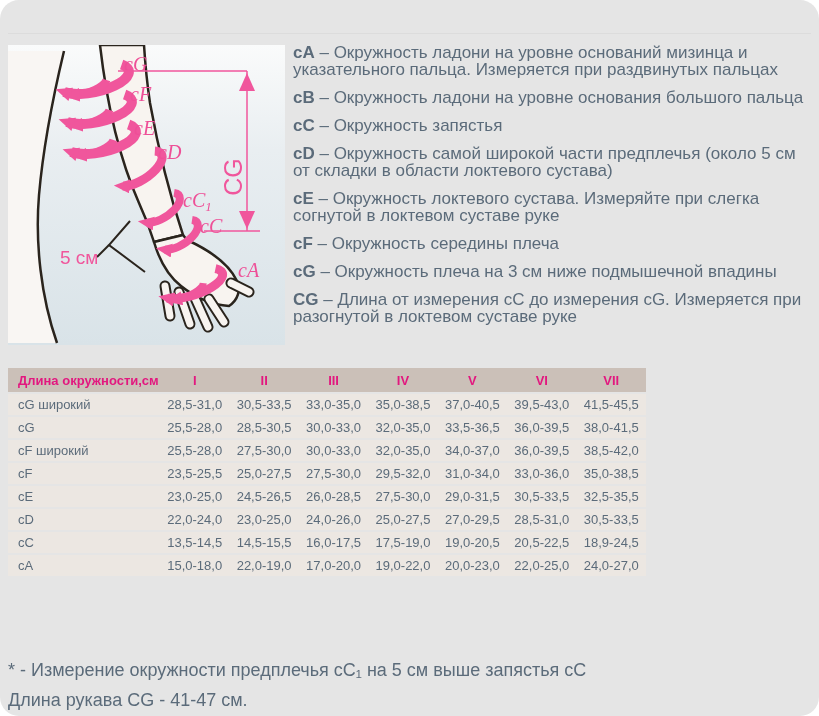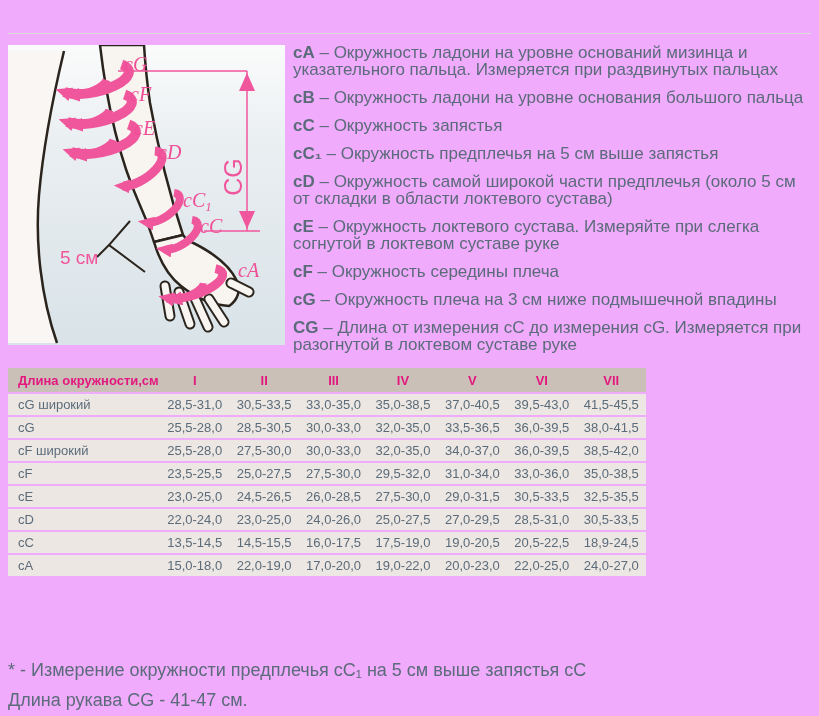--- a/index.html
+++ b/index.html
@@ -1,17 +1,17 @@
 <!DOCTYPE html>
 <html><head>
 <meta charset="utf-8">
 <style>
   html,body{margin:0;padding:0;background:#fff;}
-  .page{position:relative;width:819px;height:716px;background:#f0abfc;overflow:hidden;
-        font-family:"Liberation Sans","DejaVu Sans",sans-serif;}
+  .page{position:relative;width:819px;height:716px;background:#e5e5e5;overflow:hidden;
+        font-family:"Liberation Sans","DejaVu Sans",sans-serif;border-radius:19px;}
   .divider{position:absolute;left:8px;right:8px;top:33px;height:1px;background:#dcdcdc;}
   .diagram{position:absolute;left:8px;top:45px;}
   .descriptions{position:absolute;left:293px;top:44px;width:520px;color:#5b6b7a;
                 font-size:17px;line-height:17px;}
   .descriptions p{margin:0 0 11px 0;}
   .descriptions b{font-weight:bold;}
   .size-table{position:absolute;left:8px;top:366px;width:638px;table-layout:fixed;
               border-collapse:separate;border-spacing:0 2px;font-size:13px;}
   .size-table thead td{background:#cbc0b8;color:#e2187f;font-weight:bold;height:24px;
                        text-align:center;padding:0;}
@@ -120,21 +120,20 @@
       <polyline points="122,176 101,200 137,227" fill="none" stroke="#2a241d" stroke-width="2"></polyline>
       <line x1="89" y1="212" x2="101" y2="200" stroke="#2a241d" stroke-width="2"></line>
       <text class="diag-sans" x="52" y="219" font-size="19">5 см</text>
     </g>
   </svg>
 
   <div class="descriptions">
       <p><b>cA</b> – Окружность ладони на уровне оснований мизинца и указательного пальца. Измеряется при раздвинутых пальцах</p>
       <p><b>cB</b> – Окружность ладони на уровне основания большого пальца</p>
       <p><b>cC</b> – Окружность запястья</p>
-      <p><b>cC₁</b> – Окружность предплечья на 5 см выше запястья</p>
       <p><b>cD</b> – Окружность самой широкой части предплечья (около 5 см от складки в области локтевого сустава)</p>
       <p><b>cE</b> – Окружность локтевого сустава. Измеряйте при слегка согнутой в локтевом суставе руке</p>
       <p><b>cF</b> – Окружность середины плеча</p>
       <p><b>cG</b> – Окружность плеча на 3 см ниже подмышечной впадины</p>
       <p><b>CG</b> – Длина от измерения cC до измерения cG. Измеряется при разогнутой в локтевом суставе руке</p>
     </div>
 
   <table class="size-table">
     <colgroup>
       <col style="width:152px">

